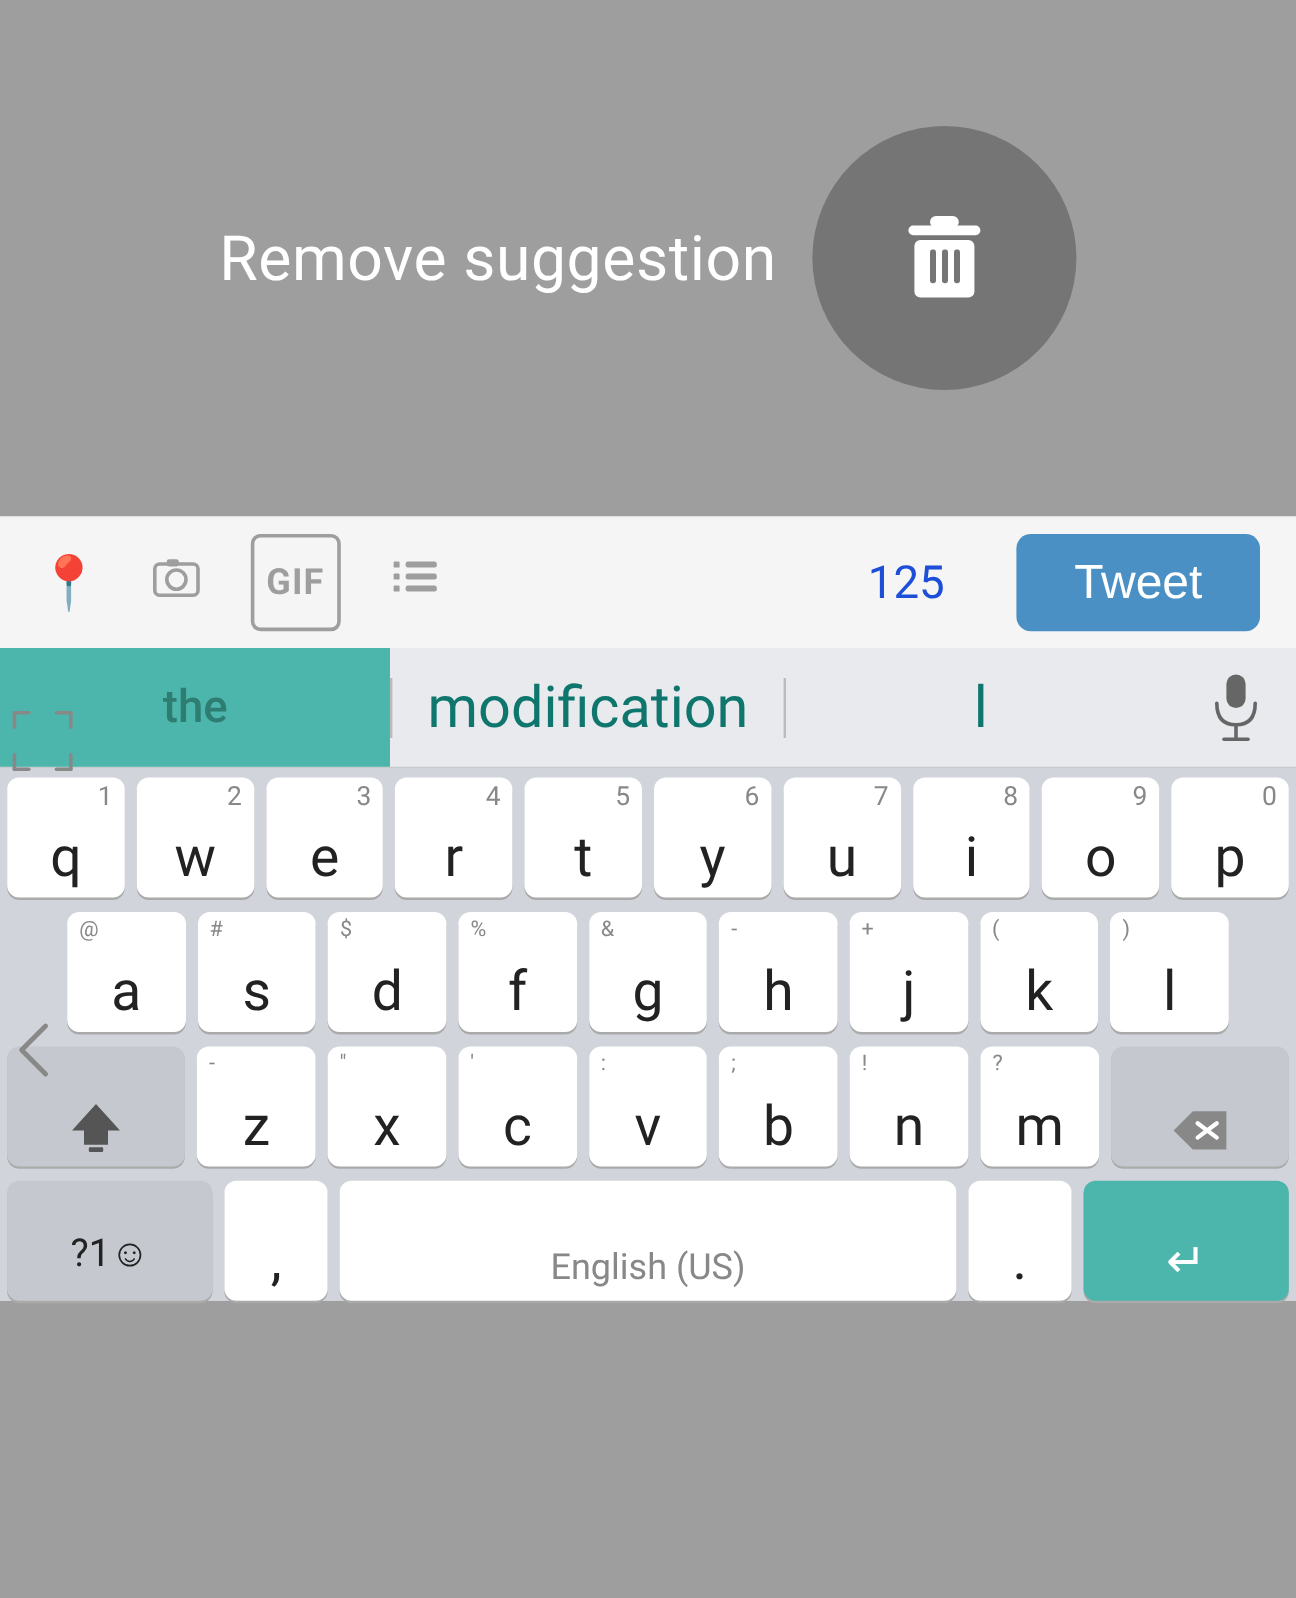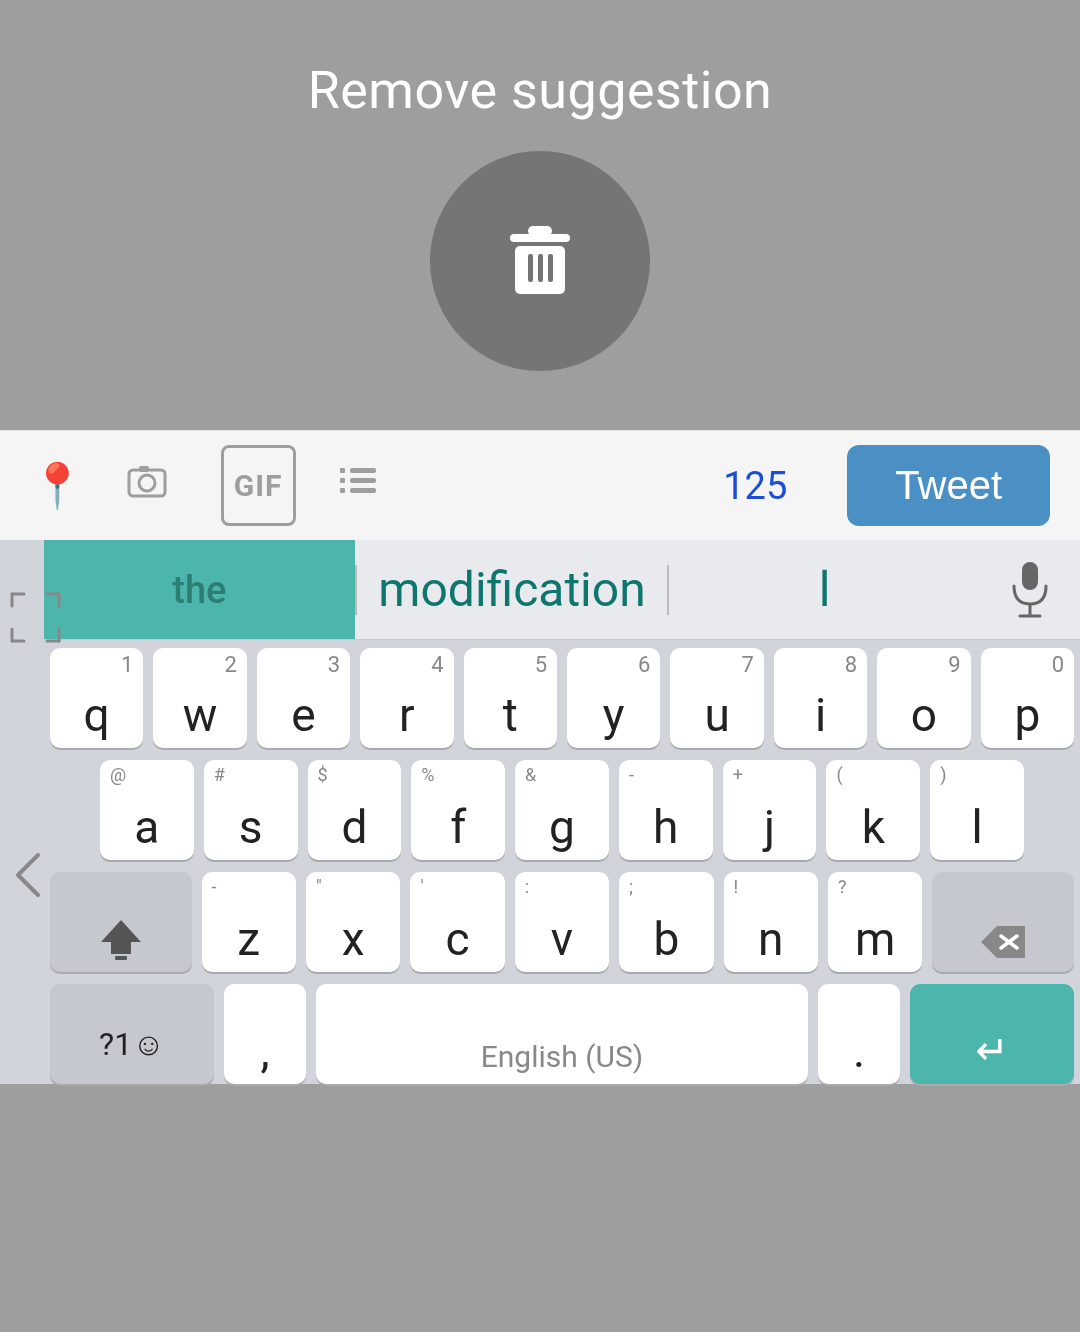--- a/index.html
+++ b/index.html
@@ -10,21 +10,21 @@
       overflow: hidden;
       background: #9e9e9e;
     }
 
     
     .top-section {
       width: 100%;
       height: 430px;
       background: #9e9e9e;
       display: flex;
-      flex-direction: column;
+      flex-direction: row;
       align-items: center;
       justify-content: center;
       gap: 30px;
     }
 
     .remove-suggestion-title {
       color: #ffffff;
       font-size: 52px;
       font-weight: 400;
       letter-spacing: 0.5px;
@@ -64,21 +64,20 @@
     }
 
     .toolbar-gif {
       border: 3px solid #9e9e9e;
       border-radius: 8px;
       color: #9e9e9e;
       font-size: 30px;
       font-weight: 700;
       padding: 20px 10px;
       letter-spacing: 1px;
-      margin-left: 12px;
     }
 
     .toolbar-list-icon {
       color: #9e9e9e;
       font-size: 44px;
     }
 
     .toolbar-count {
       color: #1d4ed8;
       font-size: 38px;
@@ -95,21 +94,20 @@
       font-weight: 500;
       padding: 18px 48px;
       cursor: pointer;
     }
 
     
     .keyboard-area {
       width: 100%;
       background: #d1d5db;
       flex: 1;
-      padding-left: 44px;
     }
 
     
     .suggestions-row {
       display: flex;
       align-items: center;
       height: 100px;
       background: #e8eaed;
       border-bottom: 1px solid #c8cacc;
     }

